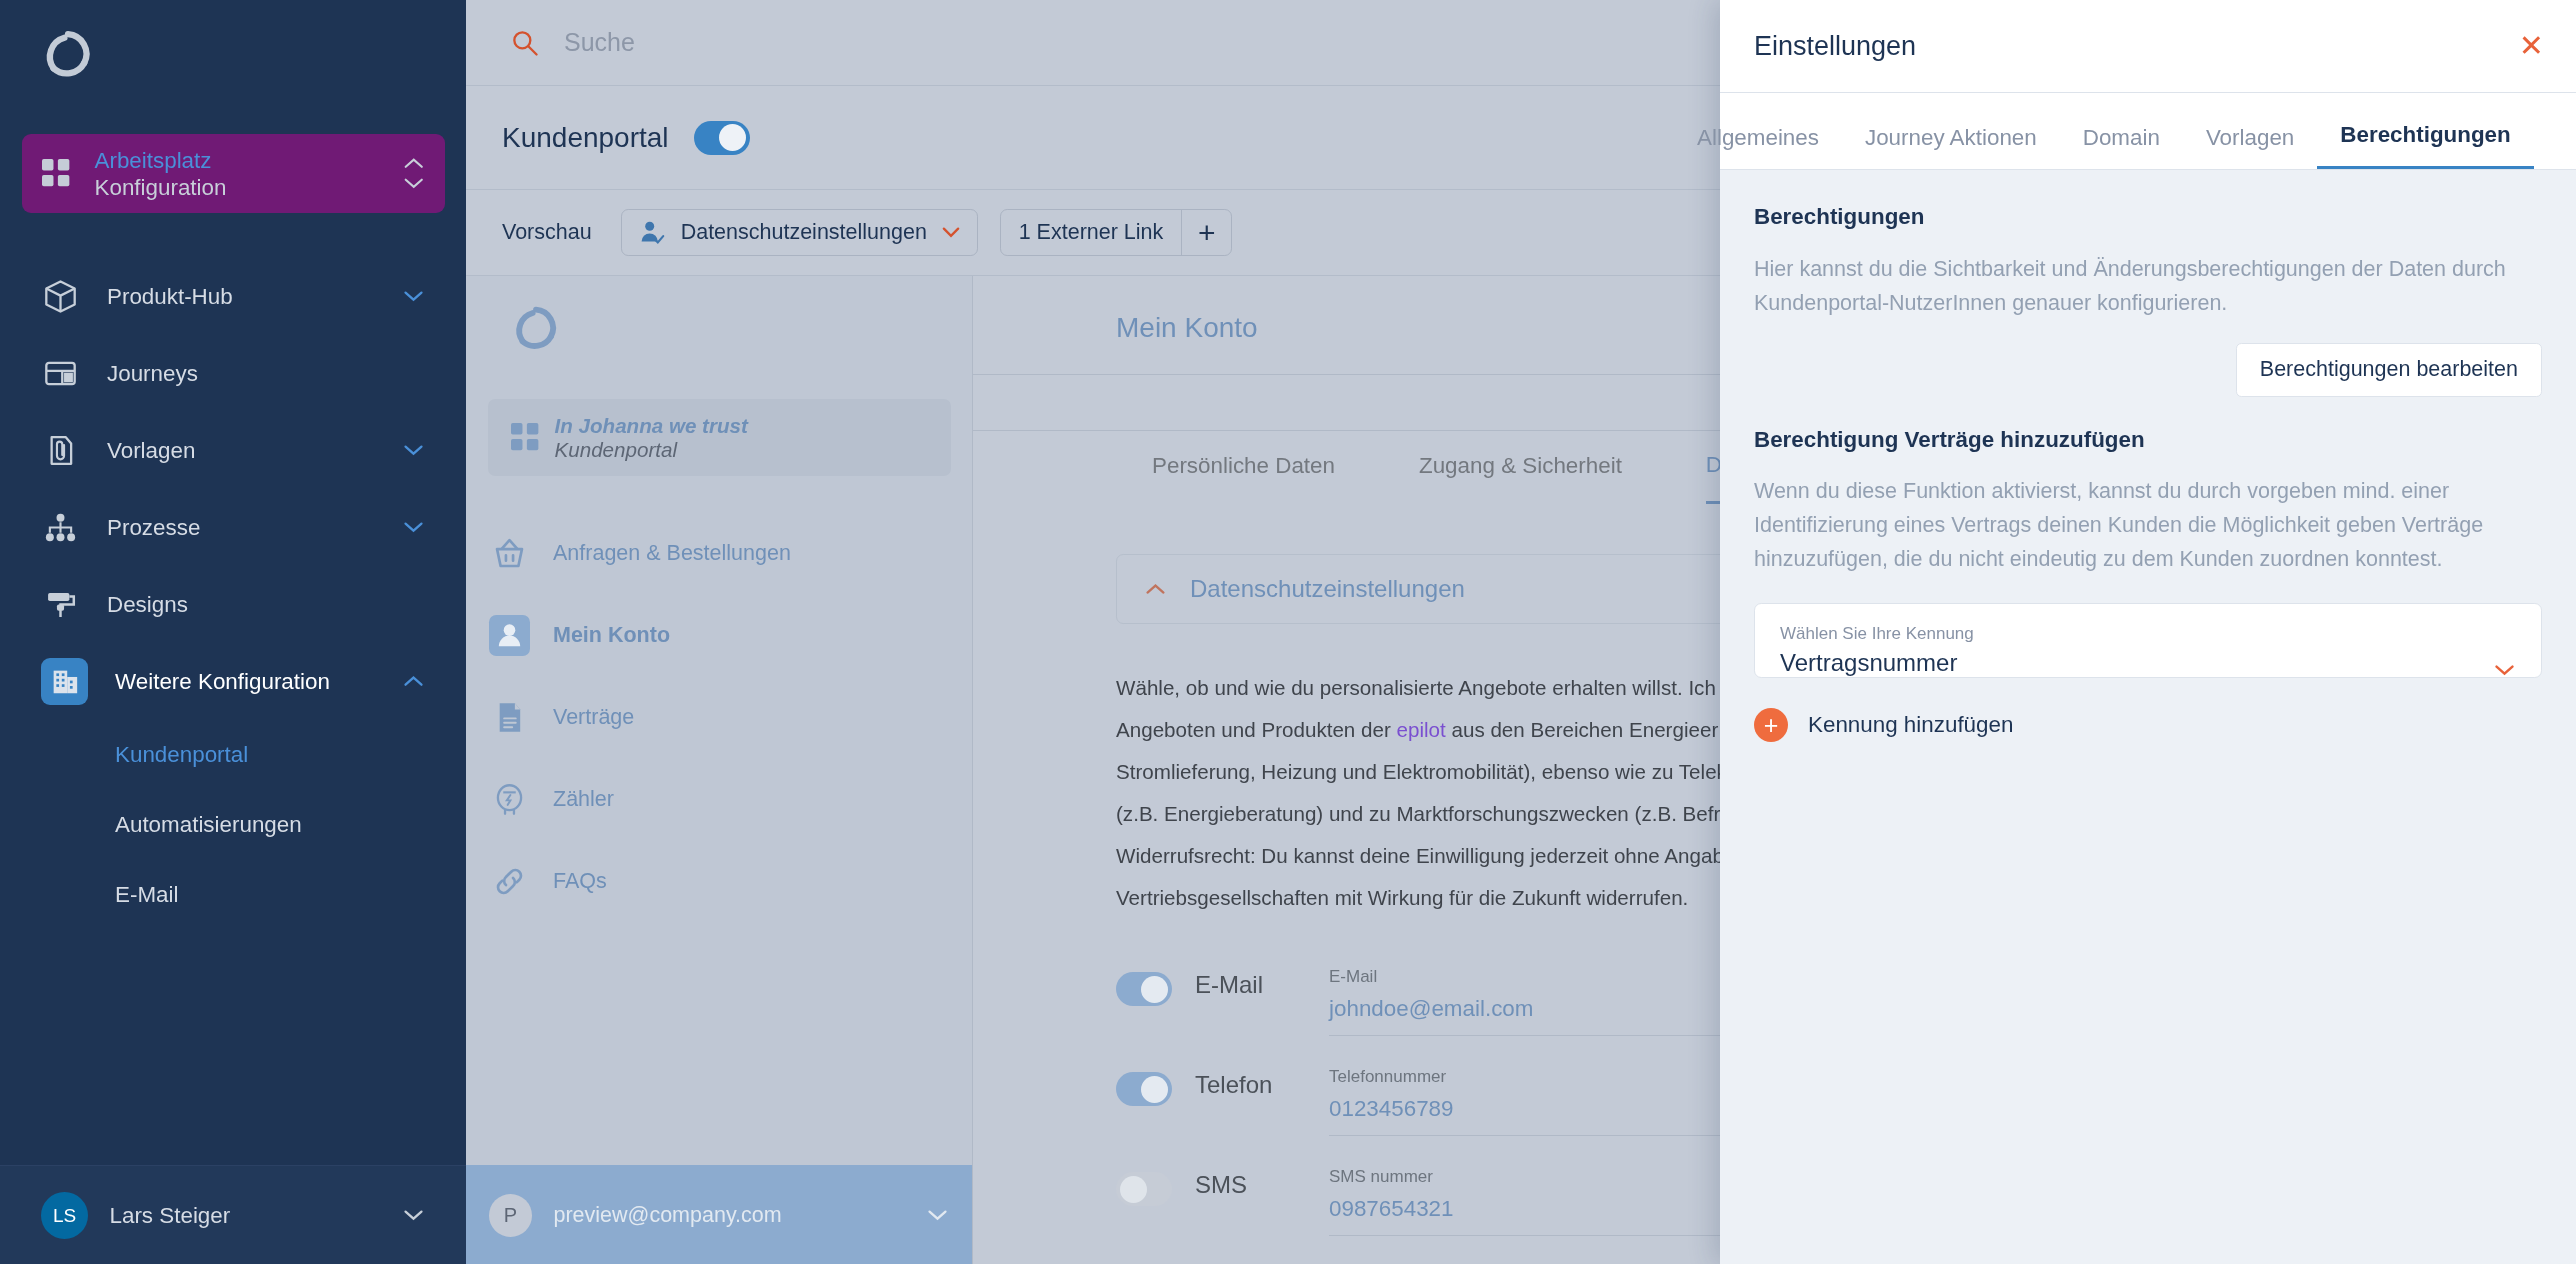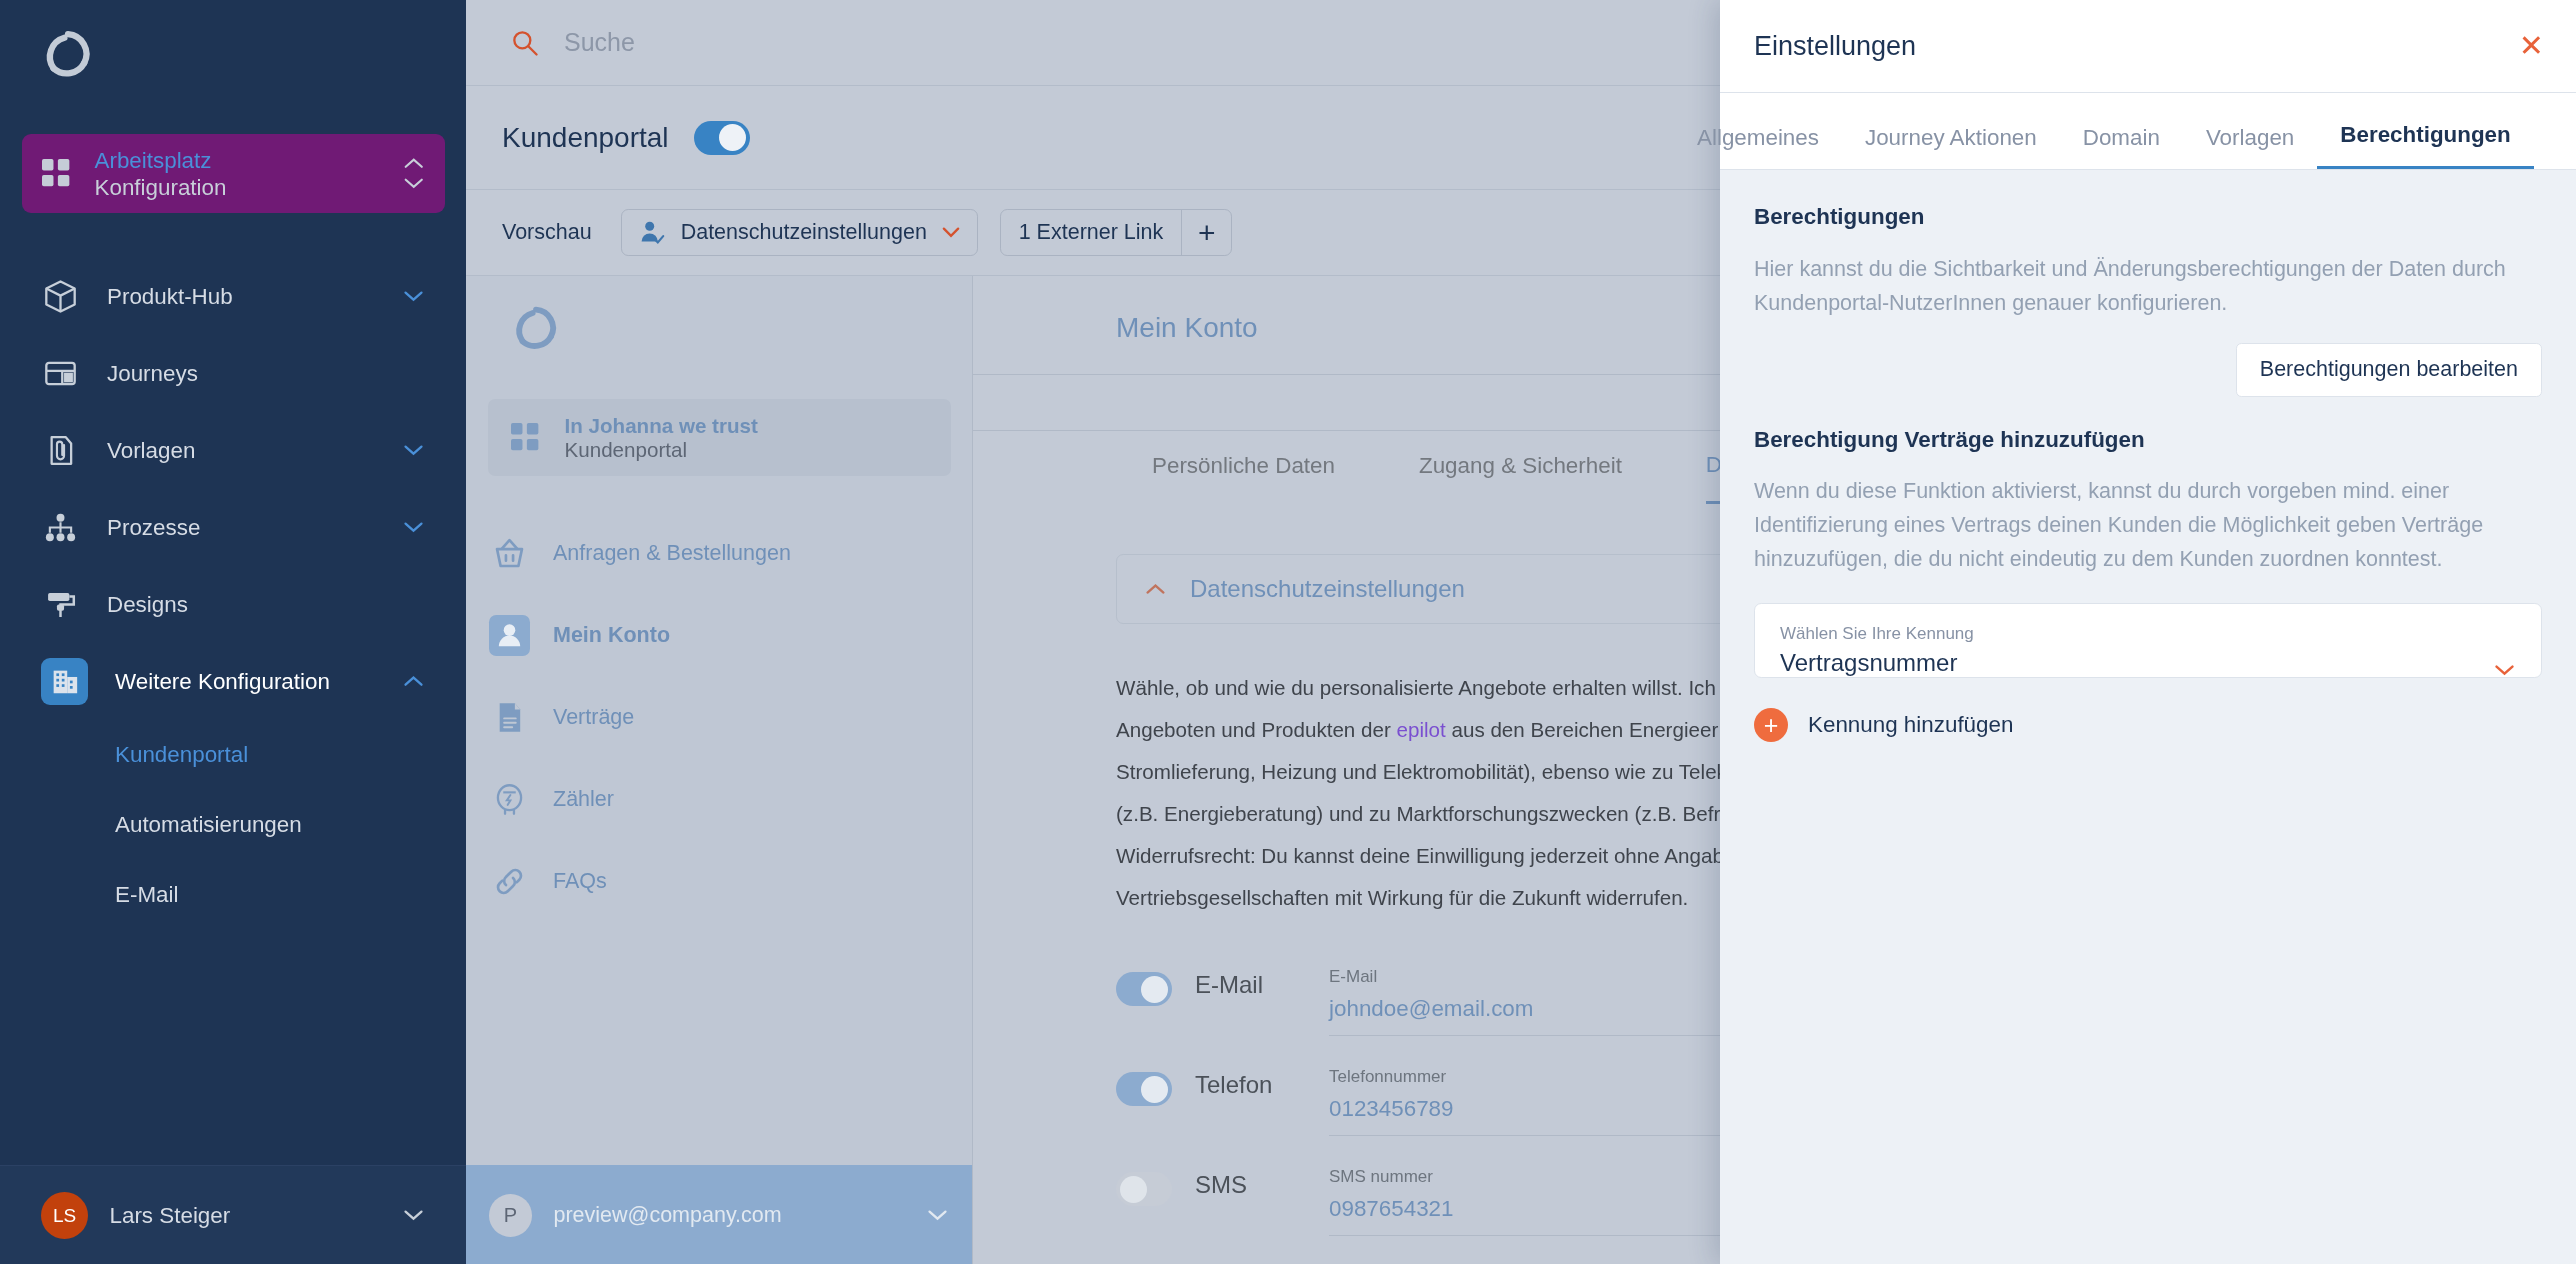--- a/index.html
+++ b/index.html
@@ -61,21 +61,21 @@
   .nav-sub span { font-size: 22.4px; color: #d6dce5; }
   .nav-sub.current span { color: #4a90d9; }
 
   .user-bar {
     height: 100px; border-top: 0.9px solid #2b4164;
     display: flex; align-items: center; padding: 0 41px;
     background: #22395a; cursor: pointer;
   }
   .avatar {
     width: 47px; height: 47px; border-radius: 50%;
-    background: #c2410c; color: #fff; font-size: 19px;
+    background: #0369a1; color: #fff; font-size: 19px;
     display: flex; align-items: center; justify-content: center;
   }
   .user-name { margin-left: 21.5px; font-size: 22.4px; color: #d6dce5; flex: 1; }
   .user-bar .nav-chev { color: #c7cfd9; }
 
   
   .work {
     position: absolute; left: 466px; top: 0;
     width: 2110px; height: 1265px;
     background: #c3cad6;
@@ -133,21 +133,21 @@
     width: 507px; background: #bfc7d4;
     border-right: 0.9px solid #b0b9c7;
     display: flex; flex-direction: column;
   }
   .pv-logo { padding: 27px 0 0 45px; height: 107px; }
   .pv-ws {
     margin: 16px 21.5px 0 21.5px; height: 77px; border-radius: 7.2px;
     background: #b7c0ce; display: flex; align-items: center; padding: 0 23px;
   }
   .pv-ws-ico { width: 30px; height: 30px; color: #7e9cc1; flex: 0 0 30px; }
-  .pv-ws-txt { margin-left: 24px; }
+  .pv-ws-txt { margin-left: 14px; font-style: italic; }
   .pv-ws-t { font-size: 20.6px; color: #6f90b8; font-weight: bold; }
   .pv-ws-s { font-size: 20.6px; color: #5d6675; }
   .pv-items { margin-top: 36px; flex: 1; }
   .pv-item { display: flex; align-items: center; height: 82px; padding: 0 23px 0 23px; cursor: pointer; }
   .pv-ico {
     width: 41px; height: 41px; flex: 0 0 41px; color: #7e9cc1;
     display: flex; align-items: center; justify-content: center;
   }
   .pv-ico.sel { background: #8cabcf; border-radius: 7.2px; color: #e8eef5; }
   .pv-label { margin-left: 23px; font-size: 21.5px; color: #6f90b8; }

